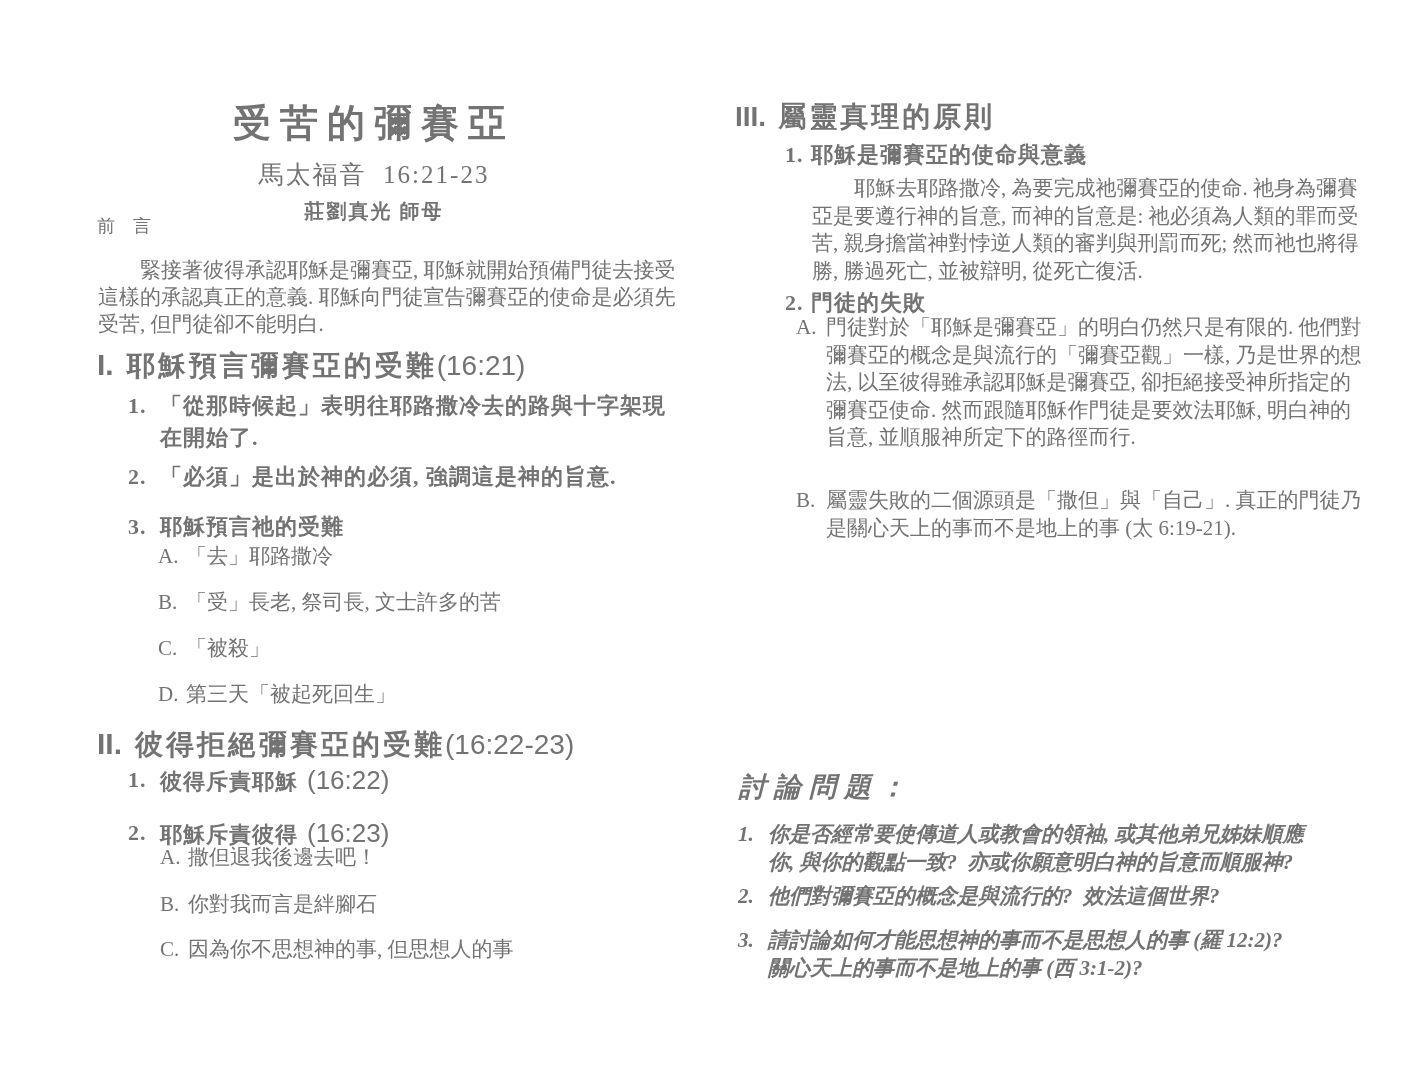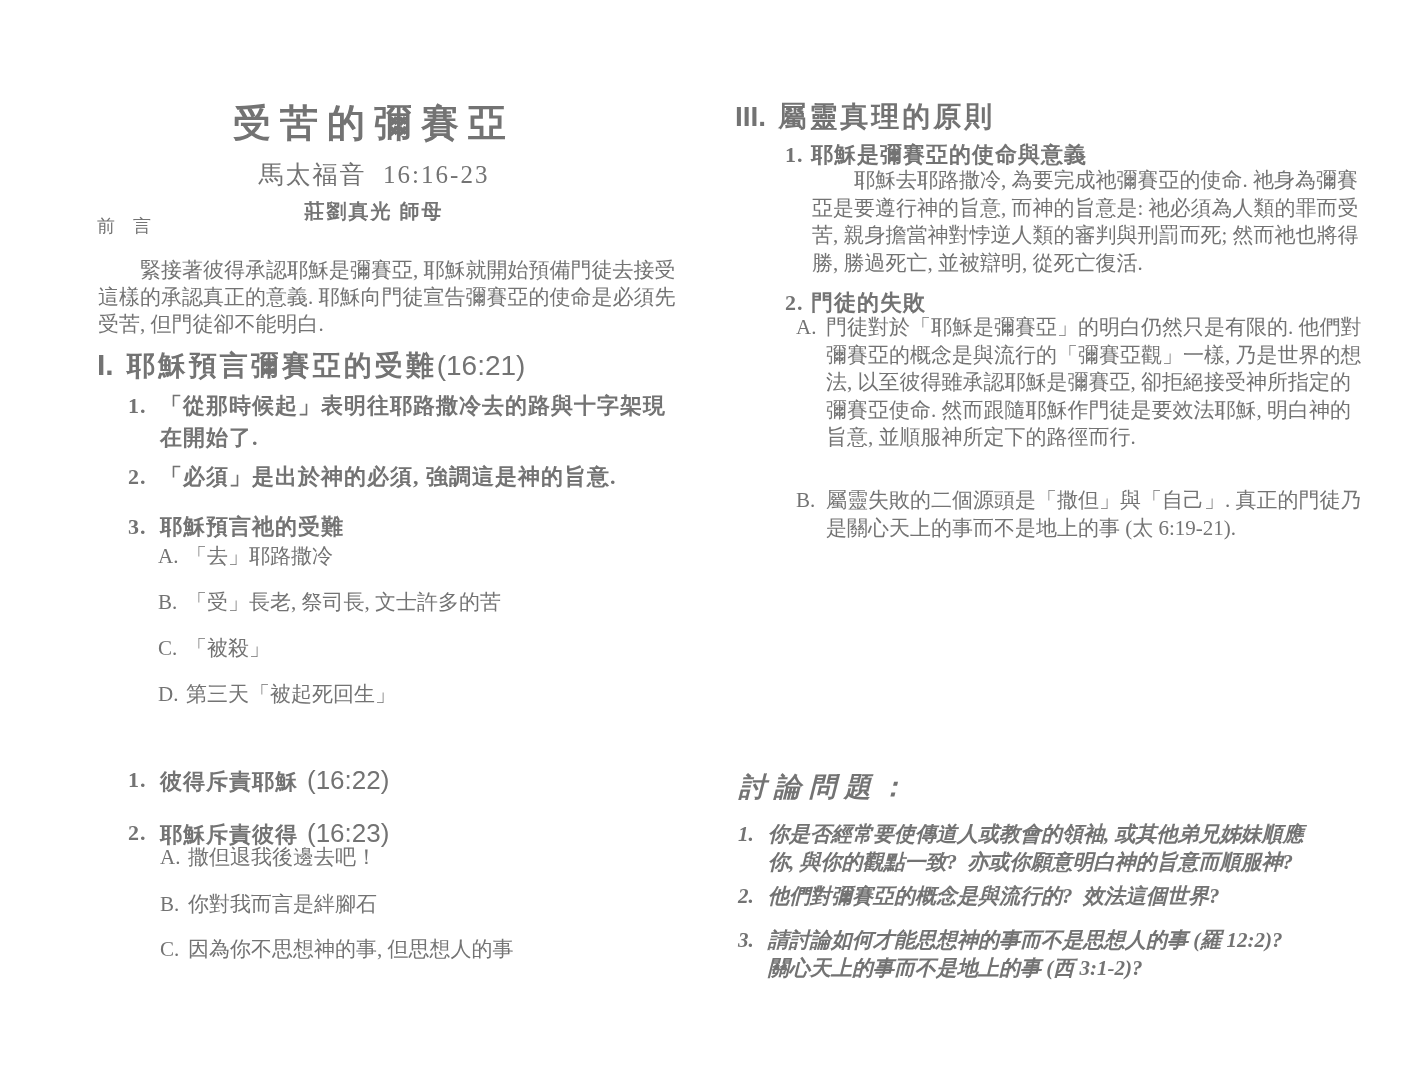--- a/index.html
+++ b/index.html
@@ -46,21 +46,21 @@
   .q{font-size:21px;line-height:28px;font-style:italic;font-weight:600;}
   .q .num{flex:0 0 30px;}
 </style>
 </head>
 <body>
 
 <div class="page">
 
   <div class="abs center" style="left:98px;top:98px;width:552px;">
     <div class="doc-title">受苦的彌賽亞</div>
-    <div class="doc-subtitle prewrap">馬太福音  16:16-23</div>
+    <div class="doc-subtitle prewrap">馬太福音  16:21-23</div>
     <div class="doc-author prewrap">莊劉真光 師母</div>
   </div>
 
   <div class="abs preface-heading prewrap" style="left:97px;top:214px;">前　言</div>
   <div class="abs p indent prewrap" style="left:98px;top:257px;width:598px;">緊接著彼得承認耶穌是彌賽亞, 耶穌就開始預備門徒去接受這樣的承認真正的意義. 耶穌向門徒宣告彌賽亞的使命是必須先受苦, 但門徒卻不能明白.</div>
 
   <div class="abs sec-heading" style="left:97px;top:347px;">
     <span class="sec-num">I.</span><span class="sec-title">耶穌預言彌賽亞的受難</span><span class="sec-ref">(16:21)</span>
   </div>
 
@@ -87,20 +87,23 @@
   </div>
   <div class="abs li sub-item" style="left:158px;top:635px;width:525px;">
     <span class="num">C.</span>
     <span class="txt prewrap">「被殺」</span>
   </div>
   <div class="abs li sub-item" style="left:158px;top:681px;width:525px;">
     <span class="num">D.</span>
     <span class="txt prewrap">第三天「被起死回生」</span>
   </div>
 
+  <div class="abs sec-heading" style="left:97px;top:726px;">
+    <span class="sec-num">II.</span><span class="sec-title">彼得拒絕彌賽亞的受難</span><span class="sec-ref">(16:22-23)</span>
+  </div>
 
   <div class="abs li kai-item" style="left:128px;top:764px;width:555px;">
     <span class="num">1.</span>
     <span class="txt"><span class="prewrap">彼得斥責耶穌</span><span class="item-ref">(16:22)</span></span>
   </div>
   <div class="abs li kai-item" style="left:128px;top:817px;width:555px;">
     <span class="num">2.</span>
     <span class="txt"><span class="prewrap">耶穌斥責彼得</span><span class="item-ref">(16:23)</span></span>
   </div>
 
@@ -118,21 +121,21 @@
   </div>
 
   <div class="abs sec-heading" style="left:735px;top:98px;">
     <span class="sec-num" style="font-size:28px;margin-right:12px;">III.</span><span class="sec-title">屬靈真理的原則</span>
   </div>
 
   <div class="abs li kai-item r-item" style="left:785px;top:139px;width:580px;">
     <span class="num">1.</span>
     <span class="txt prewrap">耶穌是彌賽亞的使命與意義</span>
   </div>
-  <div class="abs p indent prewrap" style="left:812px;top:167px;width:552px;line-height:27.5px;">耶穌去耶路撒冷, 為要完成祂彌賽亞的使命. 祂身為彌賽亞是要遵行神的旨意, 而神的旨意是: 祂必須為人類的罪而受苦, 親身擔當神對悖逆人類的審判與刑罰而死; 然而祂也將得勝, 勝過死亡, 並被辯明, 從死亡復活.</div>
+  <div class="abs p indent prewrap" style="left:812px;top:175px;width:552px;line-height:27.5px;">耶穌去耶路撒冷, 為要完成祂彌賽亞的使命. 祂身為彌賽亞是要遵行神的旨意, 而神的旨意是: 祂必須為人類的罪而受苦, 親身擔當神對悖逆人類的審判與刑罰而死; 然而祂也將得勝, 勝過死亡, 並被辯明, 從死亡復活.</div>
 
   <div class="abs li kai-item r-item" style="left:785px;top:287px;width:580px;">
     <span class="num">2.</span>
     <span class="txt prewrap">門徒的失敗</span>
   </div>
 
   <div class="abs li sub-item r-sub" style="left:796px;top:314px;width:568px;line-height:27.5px;">
     <span class="num">A.</span>
     <span class="txt prewrap">門徒對於「耶穌是彌賽亞」的明白仍然只是有限的. 他們對彌賽亞的概念是與流行的「彌賽亞觀」一樣, 乃是世界的想法, 以至彼得雖承認耶穌是彌賽亞, 卻拒絕接受神所指定的彌賽亞使命. 然而跟隨耶穌作門徒是要效法耶穌, 明白神的旨意, 並順服神所定下的路徑而行.</span>
   </div>

